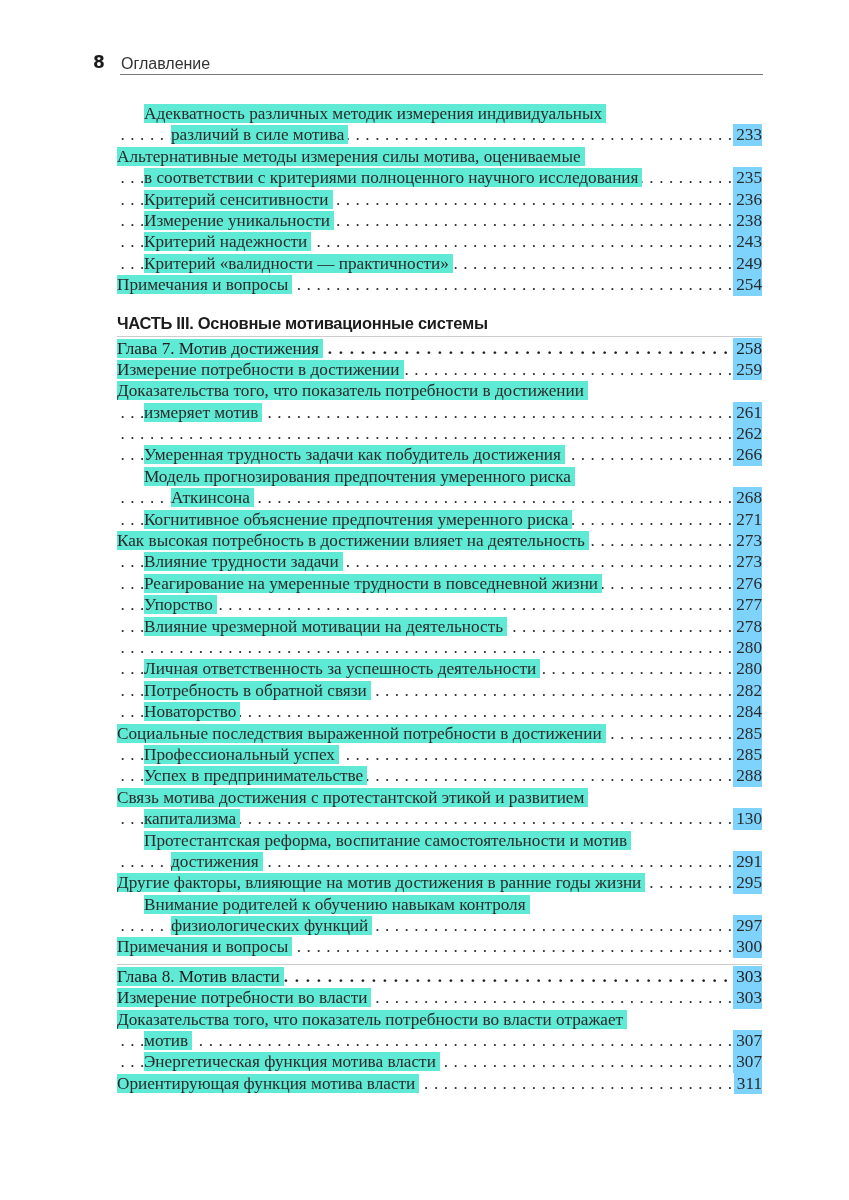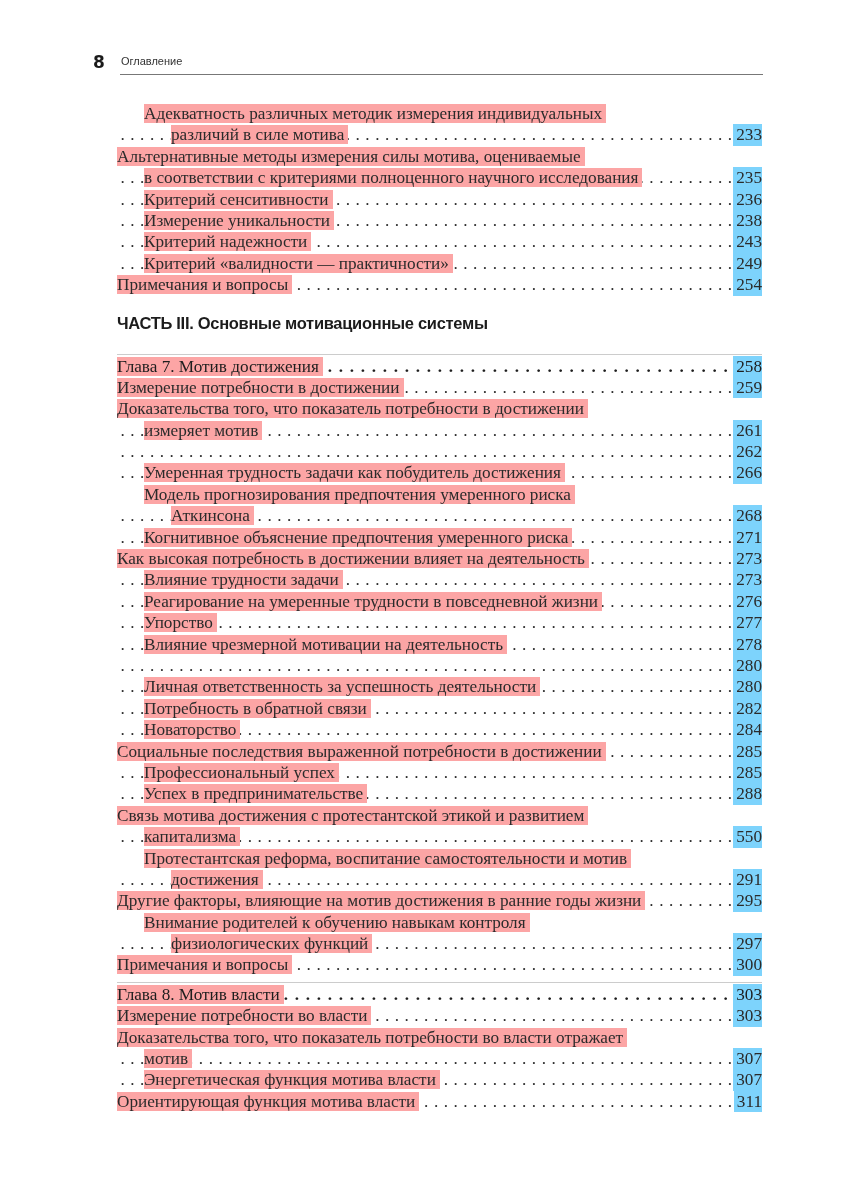--- a/index.html
+++ b/index.html
@@ -1,33 +1,33 @@
 <!DOCTYPE html>
 <html><head>
 <meta charset="utf-8">
 <style>
   html, body { margin: 0; padding: 0; background: #ffffff; }
   body { width: 849px; height: 1200px; position: relative; overflow: hidden; color: #222; }
   .page { position: absolute; left: 0; top: 0; width: 849px; height: 1200px; }
   .header { position: absolute; left: 93px; top: 52px; width: 670px; height: 24px; }
   .header .num { position: absolute; left: 0; top: 0; font-family: "DejaVu Sans", sans-serif; font-weight: bold; font-size: 17px; color: #1a1a1a; }
-  .header .title { position: absolute; left: 28px; top: 3px; font-family: "Liberation Sans", sans-serif; font-size: 11px; color: #333; }
+  .header .title { position: absolute; left: 28px; top: 3px; font-family: "Liberation Sans", sans-serif; font-size: 16px; color: #333; }
   .header .rule { position: absolute; left: 27px; right: 0; top: 22px; height: 0; border-top: 1.3px solid #777; }
 
   .toc { position: absolute; left: 117px; top: 103px; width: 645px; font-family: "Liberation Serif", serif; font-size: 17.2px; color: #2b2b2b; }
   .line { position: relative; height: 21.4px; line-height: 21.4px; white-space: nowrap; }
-  .line .txt { position: relative; background: #fca5a5; padding-right: 4px; z-index: 1; }
+  .line .txt { position: relative; background: #5eead4; padding-right: 4px; z-index: 1; }
   .line .pg { position: absolute; right: 0; top: 0; background: #7dd3fc; padding-left: 3px; z-index: 1; }
   .line.dots::before { content: ". . . . . . . . . . . . . . . . . . . . . . . . . . . . . . . . . . . . . . . . . . . . . . . . . . . . . . . . . . . . . . . . . . . . . . . . . . . . . . . . . . . . . . . . . . . . . . ."; position: absolute; right: 0; top: 0; z-index: 0; letter-spacing: 0.6px; overflow: hidden; width: 100%; text-align: right; direction: rtl; }
   .ind0 { padding-left: 0; }
   .ind1 { padding-left: 27px; }
   .ind2 { padding-left: 54px; }
   .chapter { font-weight: normal; color: #1e1e1e; }
   .chapter.dots::before { font-weight: bold; letter-spacing: 1.2px; }
-  .part { font-family: "Liberation Sans", sans-serif; font-weight: bold; font-size: 16.5px; color: #1c1c1c; margin-top: 16px; margin-bottom: 20px; height: 22px; line-height: 22px; letter-spacing: -0.3px; }
+  .part { font-family: "Liberation Sans", sans-serif; font-weight: bold; font-size: 16.5px; color: #1c1c1c; margin-top: 16px; margin-bottom: 2px; height: 22px; line-height: 22px; letter-spacing: -0.3px; }
   .chapter-wrap { border-top: 0.8px solid #ccc; padding-top: 1px; }
   .gap8 { height: 6px; }
 </style>
 </head>
 <body>
 
 <div class="page">
   <div class="header">
     <span class="num">8</span>
     <span class="title">Оглавление</span>
@@ -67,21 +67,21 @@
           <div class="line ind1 dots"><span class="txt">Упорство</span><span class="pg">277</span></div>
           <div class="line ind1 dots"><span class="txt">Влияние чрезмерной мотивации на деятельность</span><span class="pg">278</span></div>
           <div class="line ind0 dots"><span class="pg">280</span></div>
           <div class="line ind1 dots"><span class="txt">Личная ответственность за успешность деятельности</span><span class="pg">280</span></div>
           <div class="line ind1 dots"><span class="txt">Потребность в обратной связи</span><span class="pg">282</span></div>
           <div class="line ind1 dots"><span class="txt">Новаторство</span><span class="pg">284</span></div>
           <div class="line ind0 dots"><span class="txt">Социальные последствия выраженной потребности в достижении</span><span class="pg">285</span></div>
           <div class="line ind1 dots"><span class="txt">Профессиональный успех</span><span class="pg">285</span></div>
           <div class="line ind1 dots"><span class="txt">Успех в предпринимательстве</span><span class="pg">288</span></div>
           <div class="line ind0"><span class="txt">Связь мотива достижения с протестантской этикой и развитием</span></div>
-          <div class="line ind1 dots"><span class="txt">капитализма</span><span class="pg">550</span></div>
+          <div class="line ind1 dots"><span class="txt">капитализма</span><span class="pg">130</span></div>
           <div class="line ind1"><span class="txt">Протестантская реформа, воспитание самостоятельности и мотив</span></div>
           <div class="line ind2 dots"><span class="txt">достижения</span><span class="pg">291</span></div>
           <div class="line ind0 dots"><span class="txt">Другие факторы, влияющие на мотив достижения в ранние годы жизни</span><span class="pg">295</span></div>
           <div class="line ind1"><span class="txt">Внимание родителей к обучению навыкам контроля</span></div>
           <div class="line ind2 dots"><span class="txt">физиологических функций</span><span class="pg">297</span></div>
           <div class="line ind0 dots"><span class="txt">Примечания и вопросы</span><span class="pg">300</span></div>
         </div>
     </div>
     <div class="gap8"></div>
     <div class="chapter-wrap">

